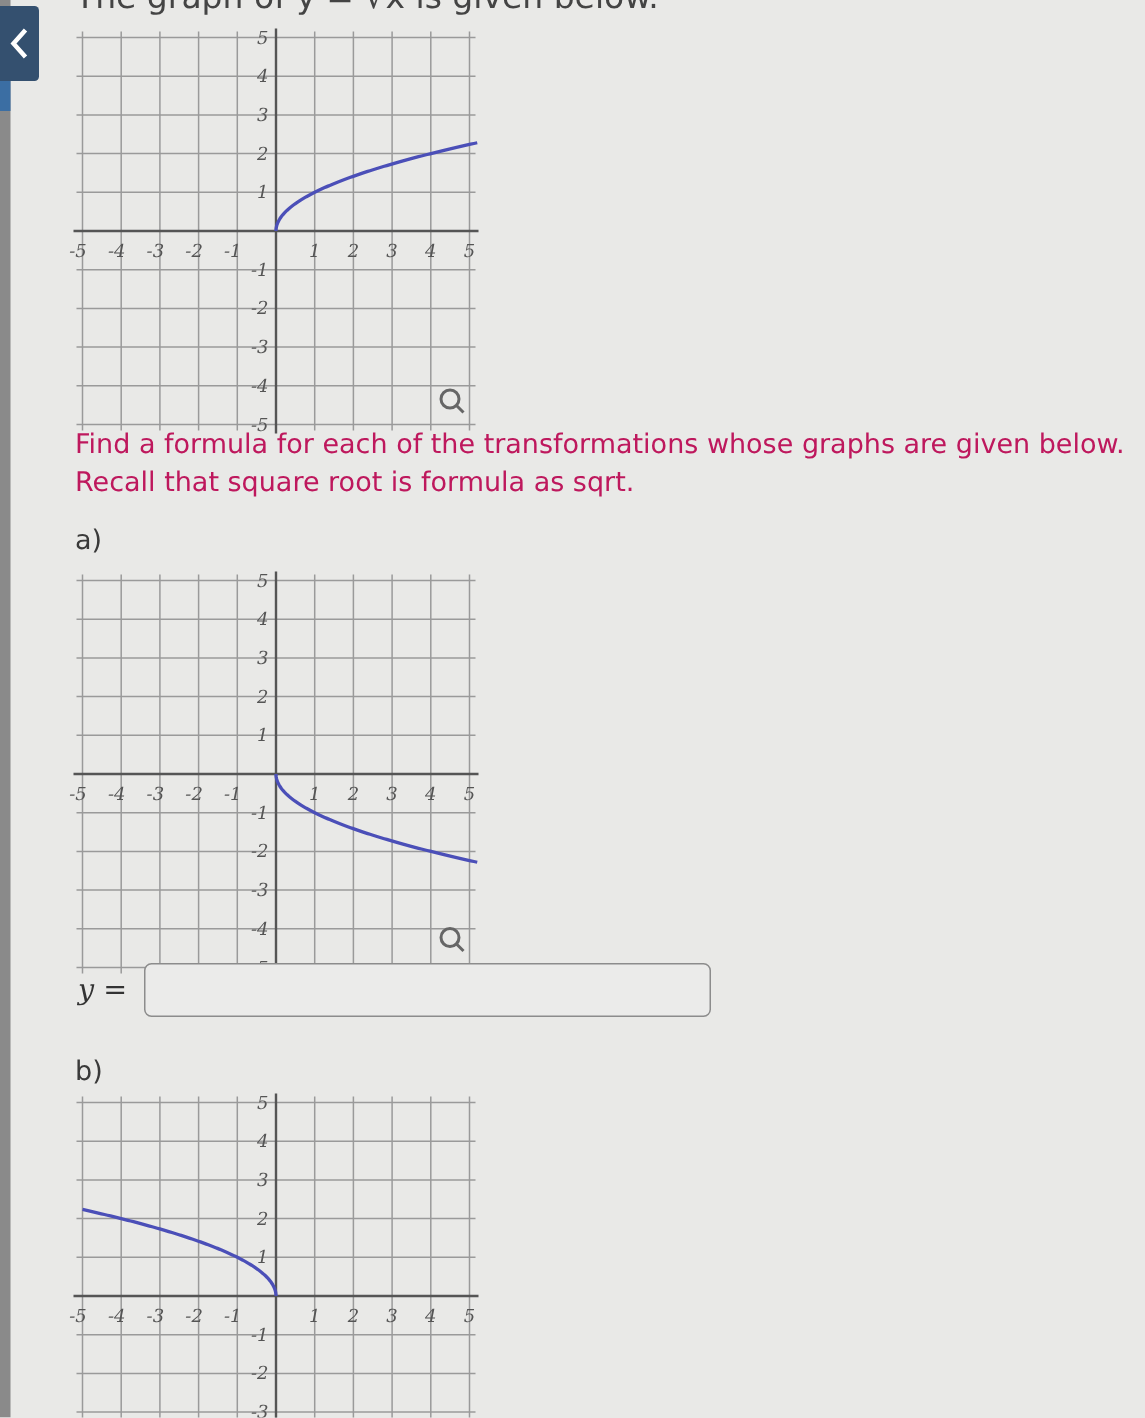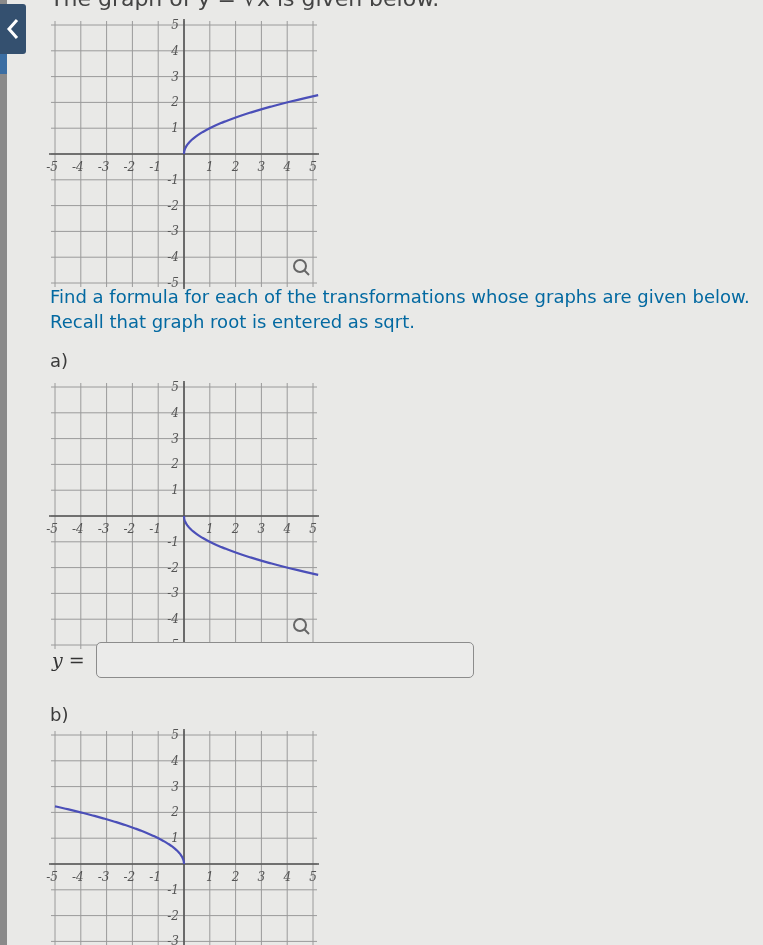--- a/index.html
+++ b/index.html
@@ -25,21 +25,21 @@
   }
   .header-text {
     position: absolute; left: 50px; top: -14px;
     font-size: 22px; color: #444; white-space: nowrap;
   }
   .graph { position: absolute; }
   .graph svg { display: block; overflow: visible; }
   .instructions {
     position: absolute; left: 50px; top: 284px;
     font-family: "DejaVu Sans", sans-serif; font-size: 18px; line-height: 25px;
-    color: #0369a1;
+    color: #be185d;
   }
   .part-label {
     position: absolute; font-size: 18px; color: #3a3a3a;
   }
   .answer-row {
     position: absolute; left: 52px; top: 642px; display: flex; align-items: center;
   }
   .y-eq {
     font-family: "DejaVu Serif", serif; font-style: italic; font-size: 19px; color: #333;
     width: 44px;
@@ -115,21 +115,21 @@
   </div>
 <div class="zoom-icon" style="left:292px; top:258px;">
   <svg width="20" height="20" viewBox="0 0 20 20">
     <circle cx="8" cy="8" r="6" fill="none" stroke="#666" stroke-width="2"></circle>
     <line x1="12" y1="12" x2="17" y2="17" stroke="#666" stroke-width="2"></line>
   </svg>
 </div>
 
 <div class="instructions">
   <div>Find a formula for each of the transformations whose graphs are given below.</div>
-  <div>Recall that graph root is entered as sqrt.</div>
+  <div>Recall that square root is formula as sqrt.</div>
 </div>
 
 <div class="part-label" style="left:50px; top:350px;">a)</div>
 <div class="graph" id="g1" style="left:40px; top:372px;">
     <svg width="288" height="288">
       <line x1="15" y1="11" x2="15" y2="277" stroke="#9a9a9a" stroke-width="1"></line>
       <line x1="11" y1="273" x2="277" y2="273" stroke="#9a9a9a" stroke-width="1"></line>
       <line x1="40.8" y1="11" x2="40.8" y2="277" stroke="#9a9a9a" stroke-width="1"></line>
       <line x1="11" y1="247.20000000000002" x2="277" y2="247.20000000000002" stroke="#9a9a9a" stroke-width="1"></line>
       <line x1="66.6" y1="11" x2="66.6" y2="277" stroke="#9a9a9a" stroke-width="1"></line>

